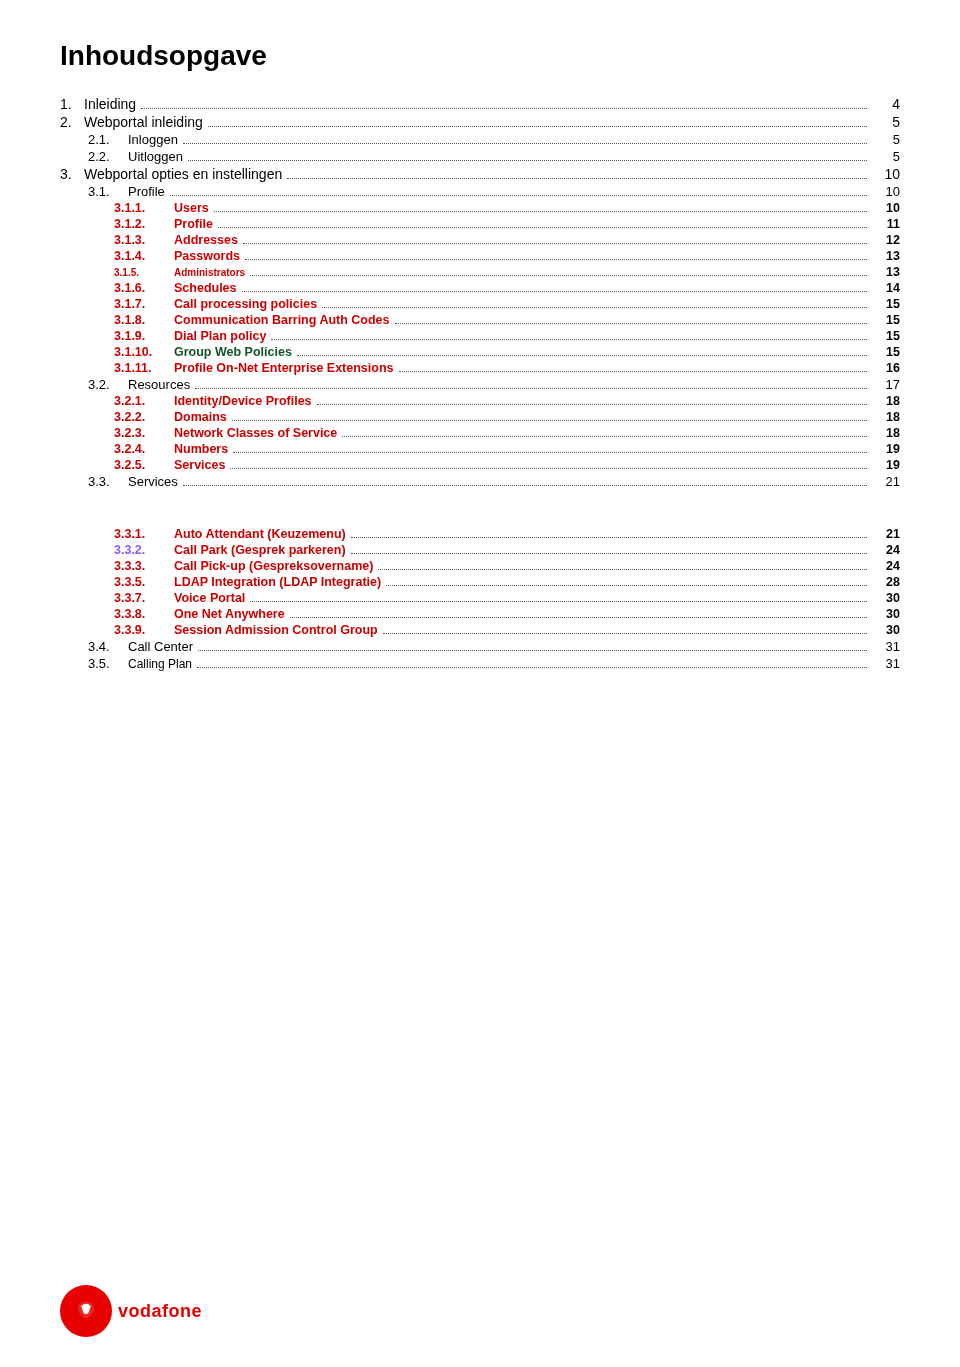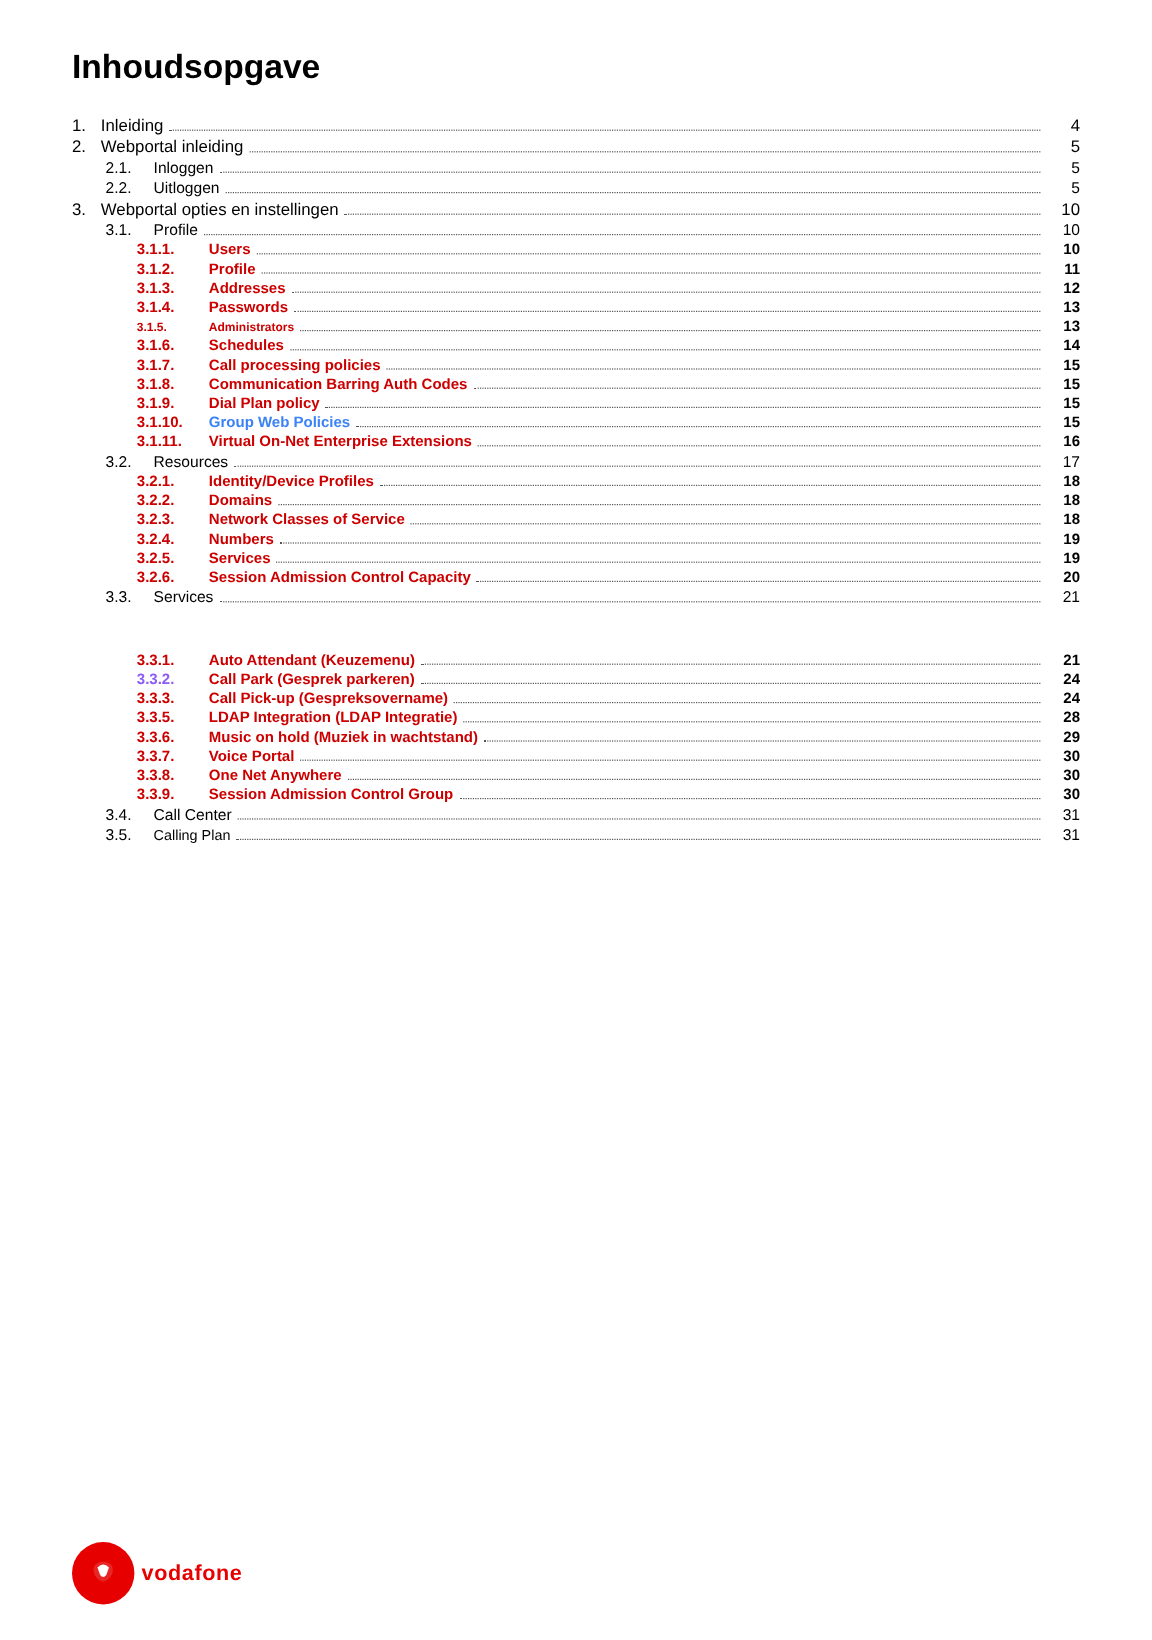--- a/index.html
+++ b/index.html
@@ -151,27 +151,27 @@
       <span style="font-size: 12.5px; font-weight: bold; color: rgb(0, 0, 0); min-width: 28px; text-align: right;">15</span>
     </div>
     <div class="toc-entry" style="display: flex; align-items: baseline; margin-bottom: 2px; padding-left: 54px;">
       <span style="font-size: 12.5px; font-weight: bold; color: rgb(204, 0, 0); min-width: 60px; white-space: nowrap;">3.1.9.</span>
       <span style="font-size: 12.5px; font-weight: bold; color: rgb(204, 0, 0); white-space: nowrap;">Dial Plan policy</span>
       <span style="flex: 1 1 0%; border-bottom: 1.5px dotted rgb(85, 85, 85); margin: 0px 5px 3px; min-width: 30px;"></span>
       <span style="font-size: 12.5px; font-weight: bold; color: rgb(0, 0, 0); min-width: 28px; text-align: right;">15</span>
     </div>
     <div class="toc-entry" style="display: flex; align-items: baseline; margin-bottom: 2px; padding-left: 54px;">
       <span style="font-size: 12.5px; font-weight: bold; color: rgb(204, 0, 0); min-width: 60px; white-space: nowrap;">3.1.10.</span>
-      <span style="font-size: 12.5px; font-weight: bold; color: #3b82f6; white-space: nowrap;">Group Web Policies</span>
+      <span style="font-size: 12.5px; font-weight: bold; color: #14532d; white-space: nowrap;">Group Web Policies</span>
       <span style="flex: 1 1 0%; border-bottom: 1.5px dotted rgb(85, 85, 85); margin: 0px 5px 3px; min-width: 30px;"></span>
       <span style="font-size: 12.5px; font-weight: bold; color: rgb(0, 0, 0); min-width: 28px; text-align: right;">15</span>
     </div>
     <div class="toc-entry" style="display: flex; align-items: baseline; margin-bottom: 2px; padding-left: 54px;">
       <span style="font-size: 12.5px; font-weight: bold; color: rgb(204, 0, 0); min-width: 60px; white-space: nowrap;">3.1.11.</span>
-      <span style="font-size: 12.5px; font-weight: bold; color: rgb(204, 0, 0); white-space: nowrap;">Virtual On-Net Enterprise Extensions</span>
+      <span style="font-size: 12.5px; font-weight: bold; color: rgb(204, 0, 0); white-space: nowrap;">Profile On-Net Enterprise Extensions</span>
       <span style="flex: 1 1 0%; border-bottom: 1.5px dotted rgb(85, 85, 85); margin: 0px 5px 3px; min-width: 30px;"></span>
       <span style="font-size: 12.5px; font-weight: bold; color: rgb(0, 0, 0); min-width: 28px; text-align: right;">16</span>
     </div>
     <div class="toc-entry" style="display: flex; align-items: baseline; margin-bottom: 2px; padding-left: 28px;">
       <span style="font-size: 13px; font-weight: normal; color: rgb(0, 0, 0); min-width: 40px; white-space: nowrap;">3.2.</span>
       <span style="font-size: 13px; font-weight: normal; color: rgb(0, 0, 0); white-space: nowrap;">Resources</span>
       <span style="flex: 1 1 0%; border-bottom: 1.5px dotted rgb(85, 85, 85); margin: 0px 5px 3px; min-width: 30px;"></span>
       <span style="font-size: 13px; font-weight: normal; color: rgb(0, 0, 0); min-width: 28px; text-align: right;">17</span>
     </div>
     <div class="toc-entry" style="display: flex; align-items: baseline; margin-bottom: 2px; padding-left: 54px;">
@@ -197,26 +197,20 @@
       <span style="font-size: 12.5px; font-weight: bold; color: rgb(204, 0, 0); white-space: nowrap;">Numbers</span>
       <span style="flex: 1 1 0%; border-bottom: 1.5px dotted rgb(85, 85, 85); margin: 0px 5px 3px; min-width: 30px;"></span>
       <span style="font-size: 12.5px; font-weight: bold; color: rgb(0, 0, 0); min-width: 28px; text-align: right;">19</span>
     </div>
     <div class="toc-entry" style="display: flex; align-items: baseline; margin-bottom: 2px; padding-left: 54px;">
       <span style="font-size: 12.5px; font-weight: bold; color: rgb(204, 0, 0); min-width: 60px; white-space: nowrap;">3.2.5.</span>
       <span style="font-size: 12.5px; font-weight: bold; color: rgb(204, 0, 0); white-space: nowrap;">Services</span>
       <span style="flex: 1 1 0%; border-bottom: 1.5px dotted rgb(85, 85, 85); margin: 0px 5px 3px; min-width: 30px;"></span>
       <span style="font-size: 12.5px; font-weight: bold; color: rgb(0, 0, 0); min-width: 28px; text-align: right;">19</span>
     </div>
-    <div class="toc-entry" style="display: flex; align-items: baseline; margin-bottom: 2px; padding-left: 54px;">
-      <span style="font-size: 12.5px; font-weight: bold; color: rgb(204, 0, 0); min-width: 60px; white-space: nowrap;">3.2.6.</span>
-      <span style="font-size: 12.5px; font-weight: bold; color: rgb(204, 0, 0); white-space: nowrap;">Session Admission Control Capacity</span>
-      <span style="flex: 1 1 0%; border-bottom: 1.5px dotted rgb(85, 85, 85); margin: 0px 5px 3px; min-width: 30px;"></span>
-      <span style="font-size: 12.5px; font-weight: bold; color: rgb(0, 0, 0); min-width: 28px; text-align: right;">20</span>
-    </div>
     <div class="toc-entry" style="display: flex; align-items: baseline; margin-bottom: 2px; padding-left: 28px;">
       <span style="font-size: 13px; font-weight: normal; color: rgb(0, 0, 0); min-width: 40px; white-space: nowrap;">3.3.</span>
       <span style="font-size: 13px; font-weight: normal; color: rgb(0, 0, 0); white-space: nowrap;">Services</span>
       <span style="flex: 1 1 0%; border-bottom: 1.5px dotted rgb(85, 85, 85); margin: 0px 5px 3px; min-width: 30px;"></span>
       <span style="font-size: 13px; font-weight: normal; color: rgb(0, 0, 0); min-width: 28px; text-align: right;">21</span>
     </div>
     <div class="toc-entry" style="display: flex; align-items: baseline; margin-bottom: 2px; padding-left: 54px;">
       <span style="font-size: 12.5px; font-weight: bold; color: rgb(204, 0, 0); min-width: 60px; white-space: nowrap;">3.3.1.</span>
       <span style="font-size: 12.5px; font-weight: bold; color: rgb(204, 0, 0); white-space: nowrap; margin-top: 36px;">Auto Attendant (Keuzemenu)</span>
       <span style="flex: 1 1 0%; border-bottom: 1.5px dotted rgb(85, 85, 85); margin: 0px 5px 3px; min-width: 30px;"></span>
@@ -232,26 +226,20 @@
       <span style="font-size: 12.5px; font-weight: bold; color: rgb(204, 0, 0); min-width: 60px; white-space: nowrap;">3.3.3.</span>
       <span style="font-size: 12.5px; font-weight: bold; color: rgb(204, 0, 0); white-space: nowrap;">Call Pick-up (Gespreksovername)</span>
       <span style="flex: 1 1 0%; border-bottom: 1.5px dotted rgb(85, 85, 85); margin: 0px 5px 3px; min-width: 30px;"></span>
       <span style="font-size: 12.5px; font-weight: bold; color: rgb(0, 0, 0); min-width: 28px; text-align: right;">24</span>
     </div>
     <div class="toc-entry" style="display: flex; align-items: baseline; margin-bottom: 2px; padding-left: 54px;">
       <span style="font-size: 12.5px; font-weight: bold; color: rgb(204, 0, 0); min-width: 60px; white-space: nowrap;">3.3.5.</span>
       <span style="font-size: 12.5px; font-weight: bold; color: rgb(204, 0, 0); white-space: nowrap;">LDAP Integration (LDAP Integratie)</span>
       <span style="flex: 1 1 0%; border-bottom: 1.5px dotted rgb(85, 85, 85); margin: 0px 5px 3px; min-width: 30px;"></span>
       <span style="font-size: 12.5px; font-weight: bold; color: rgb(0, 0, 0); min-width: 28px; text-align: right;">28</span>
-    </div>
-    <div class="toc-entry" style="display: flex; align-items: baseline; margin-bottom: 2px; padding-left: 54px;">
-      <span style="font-size: 12.5px; font-weight: bold; color: rgb(204, 0, 0); min-width: 60px; white-space: nowrap;">3.3.6.</span>
-      <span style="font-size: 12.5px; font-weight: bold; color: rgb(204, 0, 0); white-space: nowrap;">Music on hold (Muziek in wachtstand)</span>
-      <span style="flex: 1 1 0%; border-bottom: 1.5px dotted rgb(85, 85, 85); margin: 0px 5px 3px; min-width: 30px;"></span>
-      <span style="font-size: 12.5px; font-weight: bold; color: rgb(0, 0, 0); min-width: 28px; text-align: right;">29</span>
     </div>
     <div class="toc-entry" style="display: flex; align-items: baseline; margin-bottom: 2px; padding-left: 54px;">
       <span style="font-size: 12.5px; font-weight: bold; color: rgb(204, 0, 0); min-width: 60px; white-space: nowrap;">3.3.7.</span>
       <span style="font-size: 12.5px; font-weight: bold; color: rgb(204, 0, 0); white-space: nowrap;">Voice Portal</span>
       <span style="flex: 1 1 0%; border-bottom: 1.5px dotted rgb(85, 85, 85); margin: 0px 5px 3px; min-width: 30px;"></span>
       <span style="font-size: 12.5px; font-weight: bold; color: rgb(0, 0, 0); min-width: 28px; text-align: right;">30</span>
     </div>
     <div class="toc-entry" style="display: flex; align-items: baseline; margin-bottom: 2px; padding-left: 54px;">
       <span style="font-size: 12.5px; font-weight: bold; color: rgb(204, 0, 0); min-width: 60px; white-space: nowrap;">3.3.8.</span>
       <span style="font-size: 12.5px; font-weight: bold; color: rgb(204, 0, 0); white-space: nowrap;">One Net Anywhere</span>

